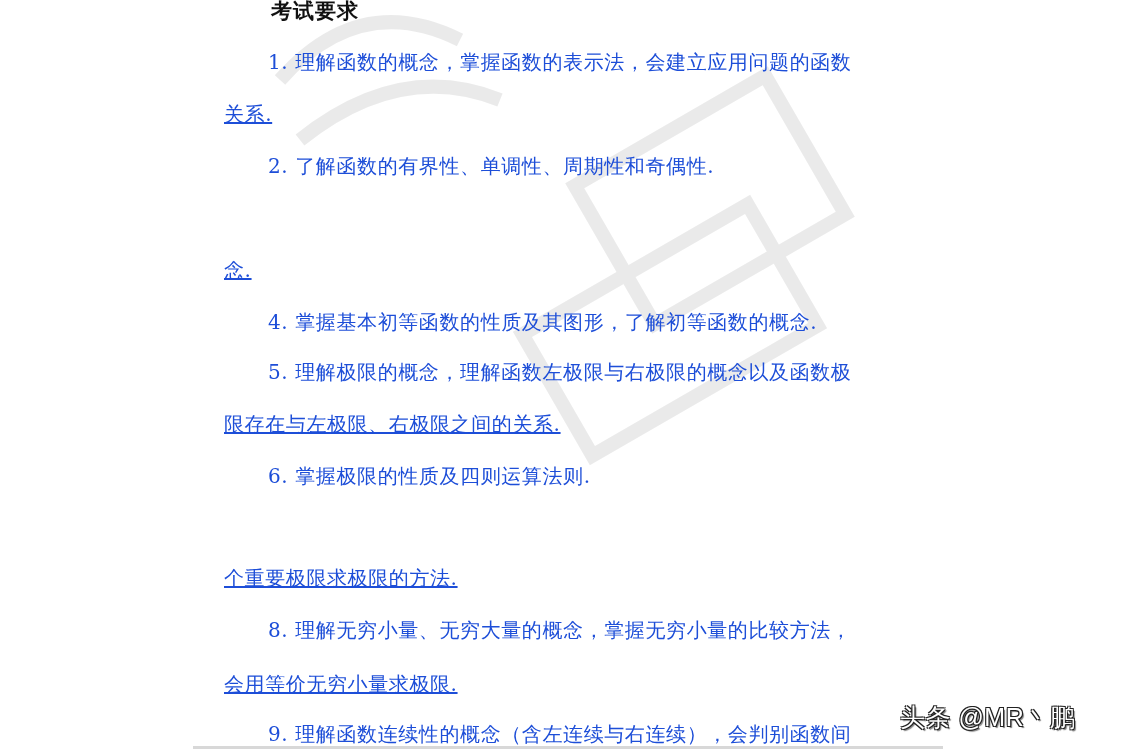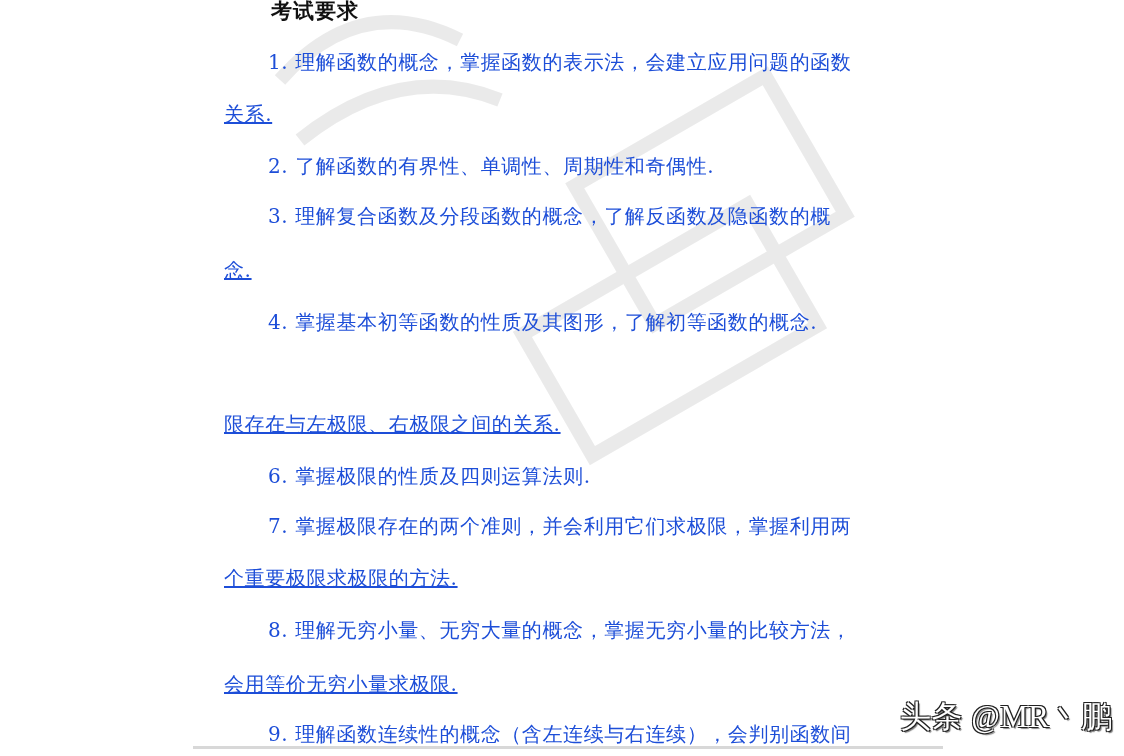--- a/index.html
+++ b/index.html
@@ -58,22 +58,22 @@
       left: 193px;
       top: 746px;
       width: 750px;
       height: 3px;
       background: #d8d8d8;
     }
     .brand {
       position: absolute;
       left: 900px;
       top: 700px;
-      font-family: Liberation Serif, serif;
-      font-size: 31px;
+      font-family: Liberation Sans, sans-serif;
+      font-size: 25px;
       line-height: 34px;
       color: #ffffff;
       white-space: nowrap;
       text-shadow:
         -1px -1px 0 #222, 1px -1px 0 #222,
         -1px 1px 0 #222, 1px 1px 0 #222,
         2px 2px 1px rgba(0,0,0,0.5);
       letter-spacing: 0.5px;
     }
   </style>
@@ -89,26 +89,25 @@
       <rect x="360" y="120" width="220" height="160" transform="rotate(-30 470 200)"></rect>
       <rect x="300" y="260" width="260" height="140" transform="rotate(-30 430 330)"></rect>
     </g>
   </svg>
 
   <div class="heading">考试要求</div>
 
   <div class="line indent" style="top:48px">1. 理解函数的概念，掌握函数的表示法，会建立应用问题的函数</div>
   <div class="line cont" style="top:100px">关系.</div>
   <div class="line indent" style="top:152px">2. 了解函数的有界性、单调性、周期性和奇偶性.</div>
-  <div class="line indent" style="top:202px">3. 理解复合函数及分段函数的概念，了解反函数及隐函数的概</div>
   <div class="line cont" style="top:256px">念.</div>
   <div class="line indent" style="top:308px">4. 掌握基本初等函数的性质及其图形，了解初等函数的概念.</div>
+  <div class="line indent" style="top:358px">5. 理解极限的概念，理解函数左极限与右极限的概念以及函数极</div>
   <div class="line cont" style="top:410px">限存在与左极限、右极限之间的关系.</div>
   <div class="line indent" style="top:462px">6. 掌握极限的性质及四则运算法则.</div>
-  <div class="line indent" style="top:512px">7. 掌握极限存在的两个准则，并会利用它们求极限，掌握利用两</div>
   <div class="line cont" style="top:564px">个重要极限求极限的方法.</div>
   <div class="line indent" style="top:616px">8. 理解无穷小量、无穷大量的概念，掌握无穷小量的比较方法，</div>
   <div class="line cont" style="top:670px">会用等价无穷小量求极限.</div>
   <div class="line indent" style="top:720px">9. 理解函数连续性的概念（含左连续与右连续），会判别函数间</div>
 
   <div class="bottom-rule"></div>
 
   <div class="brand">头条 @MR丶鹏</div>
 </div>
 

